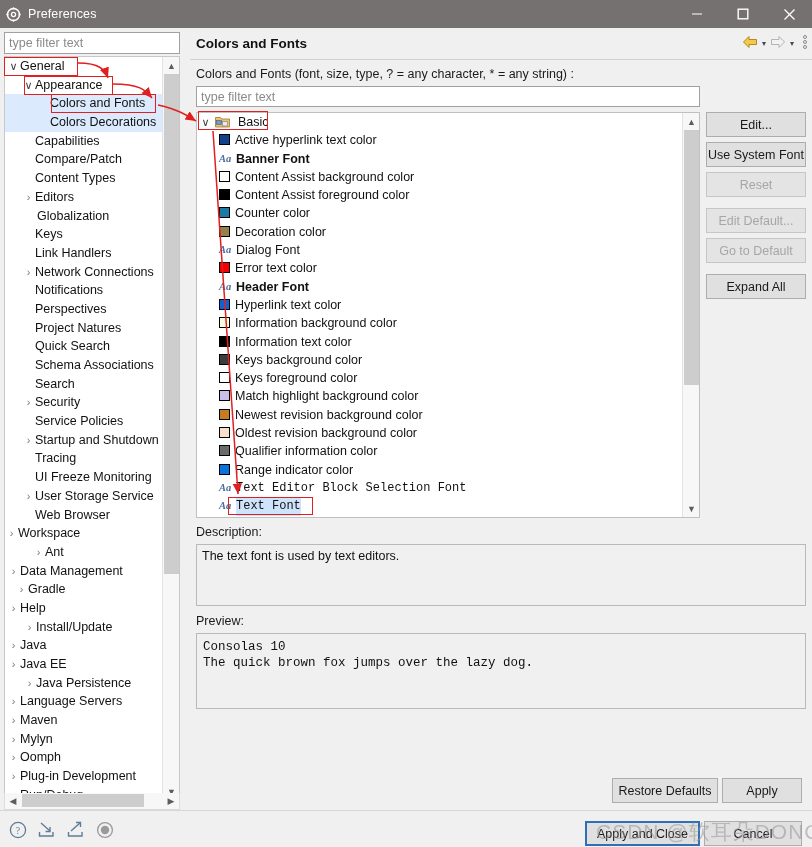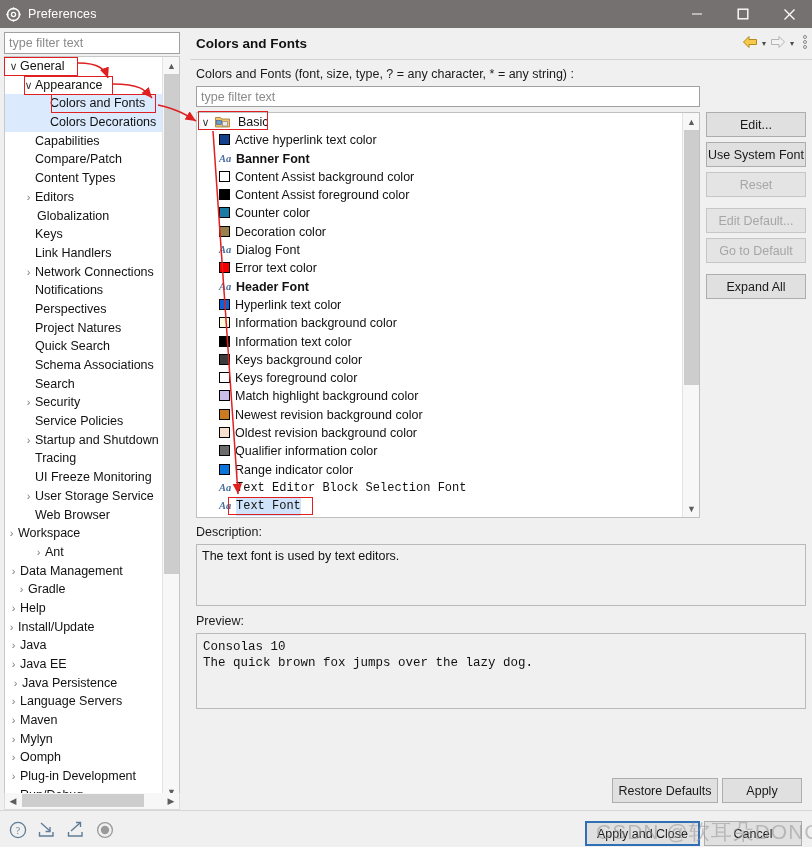--- a/index.html
+++ b/index.html
@@ -269,24 +269,24 @@
           <div class="tree-row" style="padding-left: 17px;"><span class="tw">›</span><span class="lbl">Startup and Shutdown</span></div>
           <div class="tree-row" style="padding-left: 17px;"><span class="tw"></span><span class="lbl">Tracing</span></div>
           <div class="tree-row" style="padding-left: 17px;"><span class="tw"></span><span class="lbl">UI Freeze Monitoring</span></div>
           <div class="tree-row" style="padding-left: 17px;"><span class="tw">›</span><span class="lbl">User Storage Service</span></div>
           <div class="tree-row" style="padding-left: 17px;"><span class="tw"></span><span class="lbl">Web Browser</span></div>
           <div class="tree-row" style="padding-left: 0;"><span class="tw">›</span><span class="lbl">Workspace</span></div>
           <div class="tree-row" style="padding-left: 2px; margin-left: 25px;"><span class="tw">›</span><span class="lbl">Ant</span></div>
           <div class="tree-row" style="padding-left: 2px;"><span class="tw">›</span><span class="lbl">Data Management</span></div>
           <div class="tree-row" style="padding-left: 10px;"><span class="tw">›</span><span class="lbl">Gradle</span></div>
           <div class="tree-row" style="padding-left: 2px;"><span class="tw">›</span><span class="lbl">Help</span></div>
-          <div class="tree-row" style="padding-left: 0;"><span class="tw">›</span><span class="lbl">Install/Update</span></div>
+          <div class="tree-row" style="padding-left: 18px;"><span class="tw">›</span><span class="lbl">Install/Update</span></div>
           <div class="tree-row" style="padding-left: 2px;"><span class="tw">›</span><span class="lbl">Java</span></div>
           <div class="tree-row" style="padding-left: 2px;"><span class="tw">›</span><span class="lbl">Java EE</span></div>
-          <div class="tree-row" style="padding-left: 4px;"><span class="tw">›</span><span class="lbl">Java Persistence</span></div>
+          <div class="tree-row" style="padding-left: 18px;"><span class="tw">›</span><span class="lbl">Java Persistence</span></div>
           <div class="tree-row" style="padding-left: 2px;"><span class="tw">›</span><span class="lbl">Language Servers</span></div>
           <div class="tree-row" style="padding-left: 2px;"><span class="tw">›</span><span class="lbl">Maven</span></div>
           <div class="tree-row" style="padding-left: 2px;"><span class="tw">›</span><span class="lbl">Mylyn</span></div>
           <div class="tree-row" style="padding-left: 2px;"><span class="tw">›</span><span class="lbl">Oomph</span></div>
           <div class="tree-row" style="padding-left: 2px;"><span class="tw">›</span><span class="lbl">Plug-in Development</span></div>
           <div class="tree-row" style="padding-left: 2px;"><span class="tw">›</span><span class="lbl">Run/Debug</span></div>
         </div>
       <div class="vsb">
         <div class="arrow up">▲</div>
         <div class="thumb" style="top:17px; height:500px;"></div>

